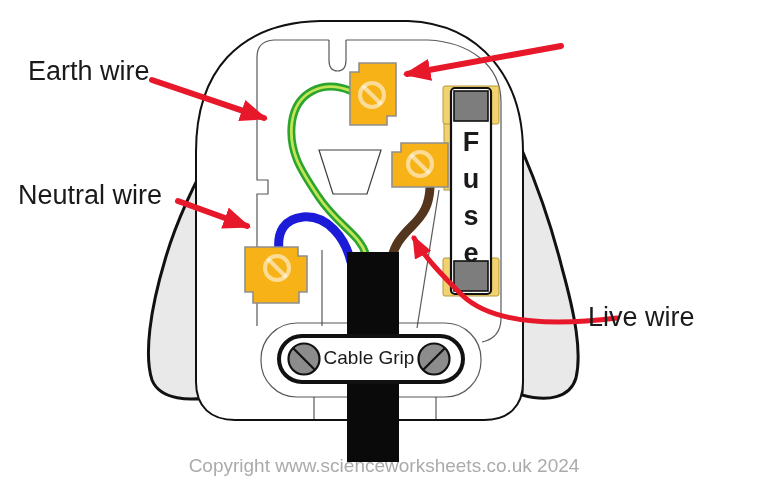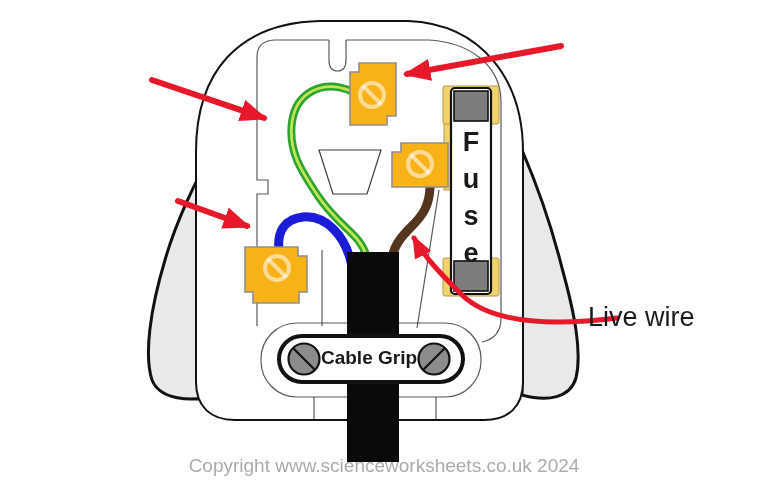--- a/index.html
+++ b/index.html
@@ -12,21 +12,21 @@
     position:absolute;color:var(--label-text);font-size:27px;font-weight:400;
     letter-spacing:0px;white-space:nowrap;line-height:1;
   }
   .fuse-text{
     position:absolute;left:456px;top:127px;width:30px;height:136px;
     writing-mode:vertical-lr;text-orientation:upright;
     font-size:27px;font-weight:600;color:var(--label-text);letter-spacing:7px;line-height:30px;
   }
   .grip-text{
     position:absolute;left:303px;top:348px;width:132px;text-align:center;
-    font-size:19px;font-weight:700;color:var(--label-text);line-height:1;
+    font-size:19px;font-weight:400;color:var(--label-text);line-height:1;
   }
   .copyright{
     position:absolute;left:0;top:455px;width:768px;text-align:center;
     font-size:19px;color:var(--copyright-gray);font-weight:400;
   }
   
   .wing{fill:var(--wing-gray);stroke:var(--outline-black);stroke-width:3;}
   .body-shell{fill:#ffffff;stroke:var(--outline-black);stroke-width:2;}
   .innerline{fill:none;stroke:var(--inner-line);stroke-width:1.2;opacity:.85;}
   .boss{fill:#ffffff;stroke:var(--inner-line);stroke-width:1.2;}
@@ -117,17 +117,19 @@
       <circle class="gscrew" cx="434" cy="359" r="15.5"></circle>
       <line class="gslash" x1="444" y1="349" x2="424" y2="369"></line>
     </g>
 
     <path class="arrow" marker-end="url(#ah)" d="M 152,80 L 264,118"></path>
     <path class="arrow" marker-end="url(#ah)" d="M 178,201 L 247,226"></path>
     <path class="arrow" marker-end="url(#ah)" d="M 561,46 L 407,74"></path>
     <path class="arrow-thin" marker-end="url(#ah)" d="M 617,318 C 545,327 490,322 462,295 C 443,276 424,257 414,238"></path>
   </svg>
 
+  <div class="callout" style="left:28px;top:58px">Earth wire</div>
+  <div class="callout" style="left:18px;top:182px">Neutral wire</div>
   <div class="callout" style="left:588px;top:304px">Live wire</div>
   <div class="fuse-text">Fuse</div>
   <div class="grip-text">Cable Grip</div>
   <div class="copyright">Copyright www.scienceworksheets.co.uk 2024</div>
 </div>
 
 </body></html>

